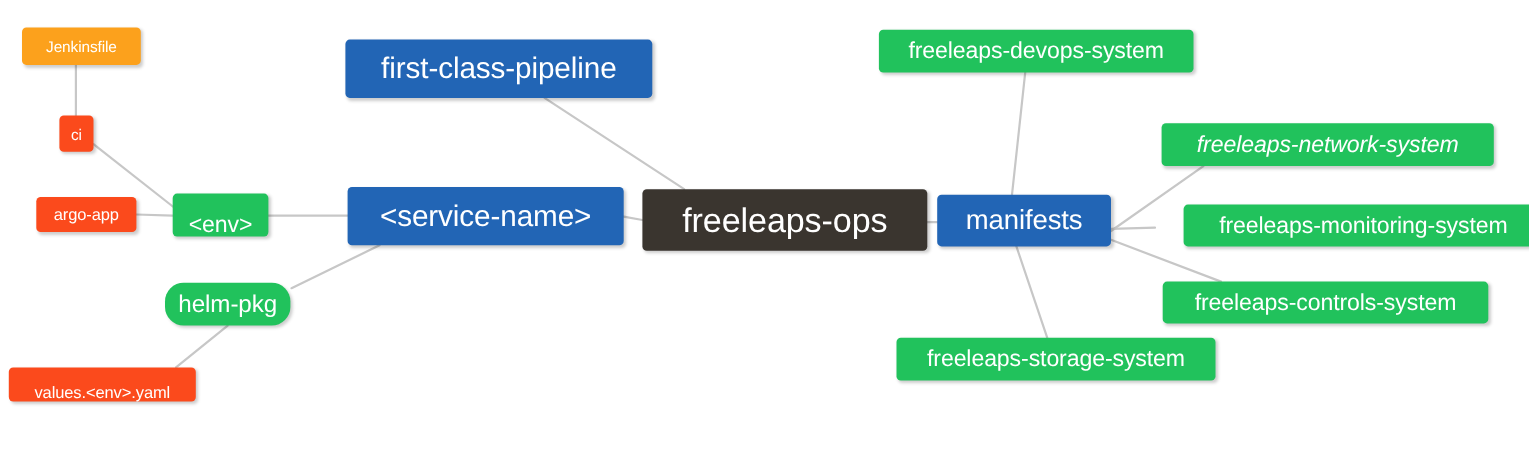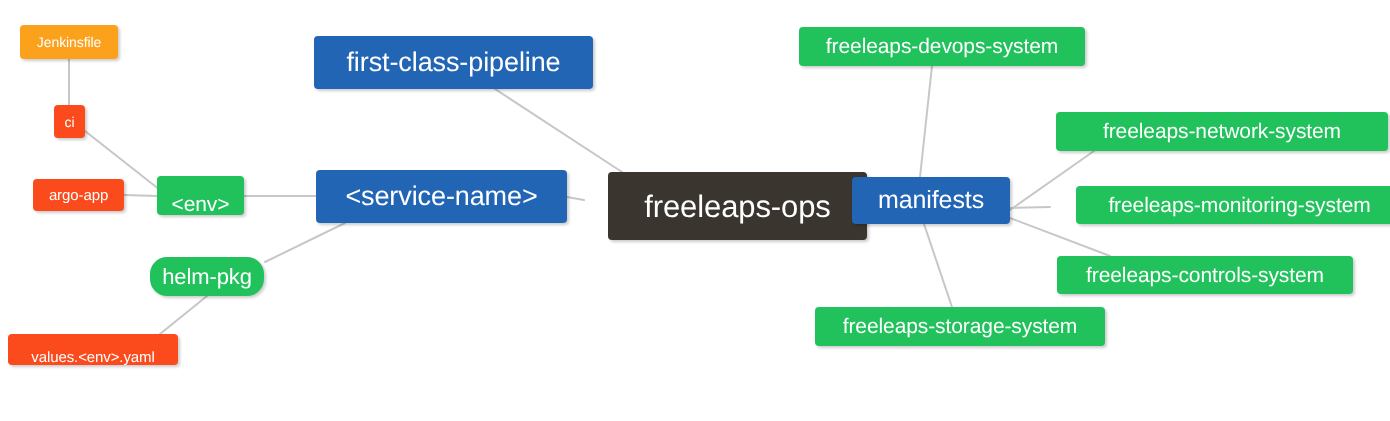--- a/index.html
+++ b/index.html
@@ -60,21 +60,21 @@
       <line x1="495" y1="89" x2="622" y2="172" stroke="#c7c7c7" stroke-width="2" stroke-linecap="round"></line>
       <line x1="567" y1="197" x2="584" y2="200" stroke="#c7c7c7" stroke-width="2" stroke-linecap="round"></line>
       <line x1="843" y1="202" x2="852" y2="202" stroke="#c7c7c7" stroke-width="2" stroke-linecap="round"></line>
       <line x1="920" y1="177" x2="932" y2="66" stroke="#c7c7c7" stroke-width="2" stroke-linecap="round"></line>
       <line x1="1010" y1="210" x2="1094" y2="151" stroke="#c7c7c7" stroke-width="2" stroke-linecap="round"></line>
       <line x1="1010" y1="208" x2="1050" y2="207" stroke="#c7c7c7" stroke-width="2" stroke-linecap="round"></line>
       <line x1="1010" y1="218" x2="1110" y2="256" stroke="#c7c7c7" stroke-width="2" stroke-linecap="round"></line>
       <line x1="924" y1="224" x2="952" y2="307" stroke="#c7c7c7" stroke-width="2" stroke-linecap="round"></line>
     </svg>
   <div id="node-layer">
-      <div class="node n-orange" style="left: 20px; top: 25px; width: 98px; height: 34px; font-size: 14px;">
+      <div class="node n-orange" style="left: 20px; top: 25px; width: 108px; height: 34px; font-size: 14px;">
         <span>Jenkinsfile</span>
       </div>
       <div class="node n-red" style="left: 54px; top: 105px; width: 31px; height: 33px; font-size: 14px;">
         <span>ci</span>
       </div>
       <div class="node n-red" style="left: 33px; top: 179px; width: 91px; height: 32px; font-size: 15px;">
         <span>argo-app</span>
       </div>
       <div class="node n-green" style="left: 157px; top: 176px; width: 87px; height: 39px; font-size: 21px; align-items: flex-end;">
         <span>&lt;env&gt;</span>
@@ -84,30 +84,30 @@
       </div>
       <div class="node n-red" style="left: 8px; top: 334px; width: 170px; height: 31px; font-size: 15px; align-items: flex-end;">
         <span>values.&lt;env&gt;.yaml</span>
       </div>
       <div class="node n-blue" style="left: 314px; top: 36px; width: 279px; height: 53px; font-size: 27px;">
         <span>first-class-pipeline</span>
       </div>
       <div class="node n-blue" style="left: 316px; top: 170px; width: 251px; height: 53px; font-size: 27px;">
         <span>&lt;service-name&gt;</span>
       </div>
-      <div class="node n-root" style="left: 584px; top: 172px; width: 259px; height: 68px; font-size: 31px; margin-left: 24px;">
+      <div class="node n-root" style="left: 584px; top: 172px; width: 259px; height: 56px; font-size: 31px;">
         <span>freeleaps-ops</span>
       </div>
       <div class="node n-blue" style="left: 852px; top: 177px; width: 158px; height: 47px; font-size: 25px;">
         <span>manifests</span>
       </div>
       <div class="node n-green" style="left: 799px; top: 27px; width: 286px; height: 39px; font-size: 21px; text-align: right;">
         <span>freeleaps-devops-system</span>
       </div>
-      <div class="node n-green" style="left: 1056px; top: 112px; width: 332px; height: 39px; font-size: 21px;">
+      <div class="node n-green" style="left: 1056px; top: 112px; width: 302px; height: 39px; font-size: 21px; font-style: italic;">
         <span>freeleaps-network-system</span>
       </div>
       <div class="node n-green" style="left: 1076px; top: 186px; width: 327px; height: 38px; font-size: 21px;">
         <span>freeleaps-monitoring-system</span>
       </div>
       <div class="node n-green" style="left: 1057px; top: 256px; width: 296px; height: 38px; font-size: 21px;">
         <span>freeleaps-controls-system</span>
       </div>
       <div class="node n-green" style="left: 815px; top: 307px; width: 290px; height: 39px; font-size: 21px;">
         <span>freeleaps-storage-system</span>

